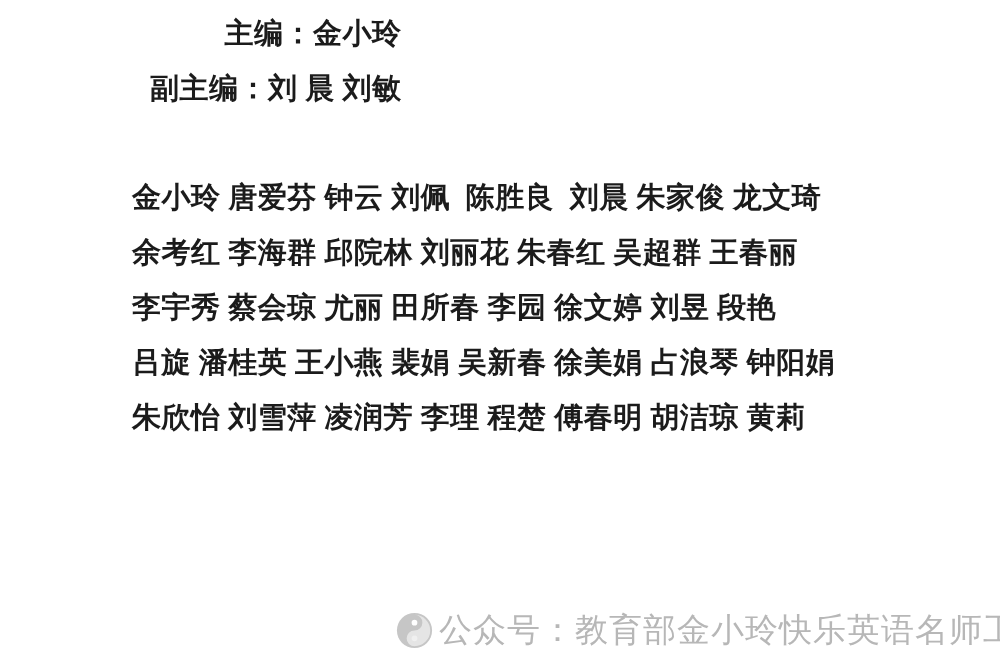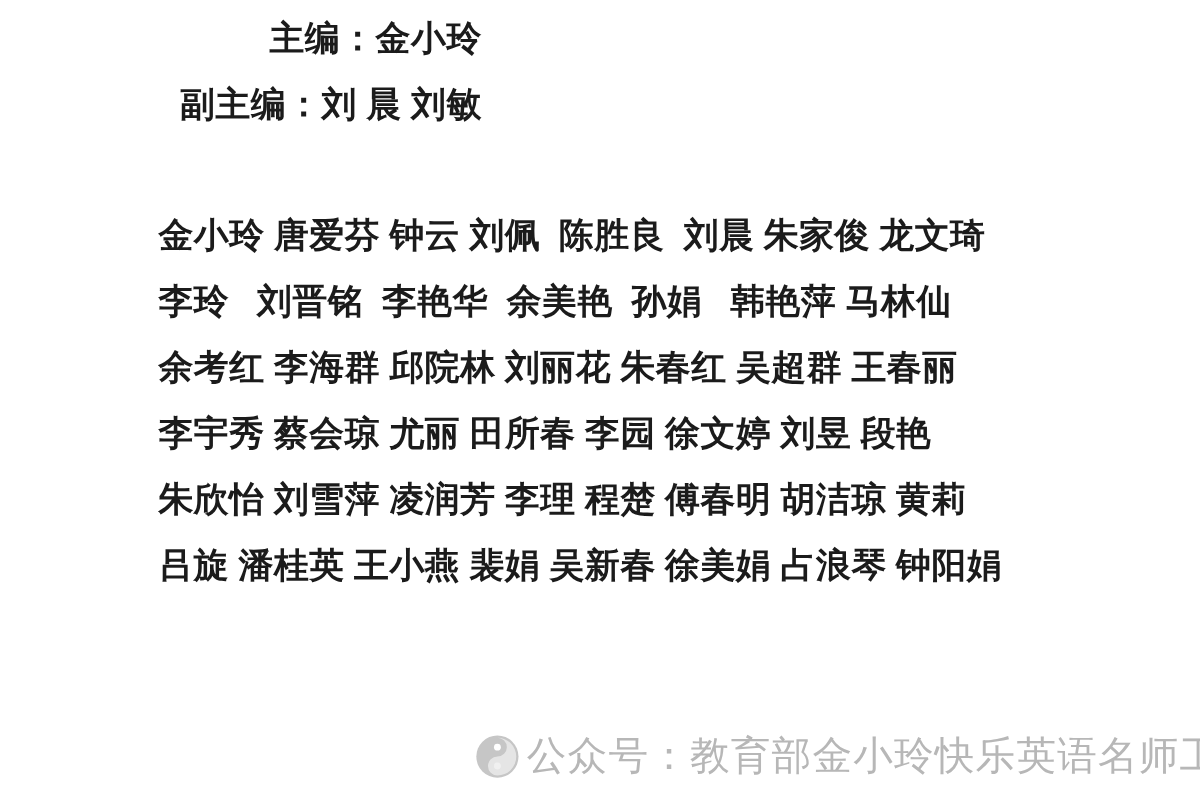--- a/index.html
+++ b/index.html
@@ -73,20 +73,19 @@
     <span class="watermark-text">公众号：教育部金小玲快乐英语名师工作室</span>
   </div>
 
   <div class="header-block">
     <div class="doc-line">主编：金小玲</div>
     <div class="doc-line">副主编：刘 晨 刘敏</div>
   </div>
 
   <div class="rows-block">
     <div class="doc-line">金小玲 唐爱芬 钟云 刘佩  陈胜良  刘晨 朱家俊 龙文琦</div>
-    <div class="doc-line">李玲   刘晋铭  李艳华  余美艳  孙娟   韩艳萍 马林仙</div>
     <div class="doc-line">余考红 李海群 邱院林 刘丽花 朱春红 吴超群 王春丽</div>
     <div class="doc-line">李宇秀 蔡会琼 尤丽 田所春 李园 徐文婷 刘昱 段艳</div>
+    <div class="doc-line">吕旋 潘桂英 王小燕 裴娟 吴新春 徐美娟 占浪琴 钟阳娟</div>
     <div class="doc-line">朱欣怡 刘雪萍 凌润芳 李理 程楚 傅春明 胡洁琼 黄莉</div>
-    <div class="doc-line">吕旋 潘桂英 王小燕 裴娟 吴新春 徐美娟 占浪琴 钟阳娟</div>
   </div>
 
 </div>
 
 </body></html>

